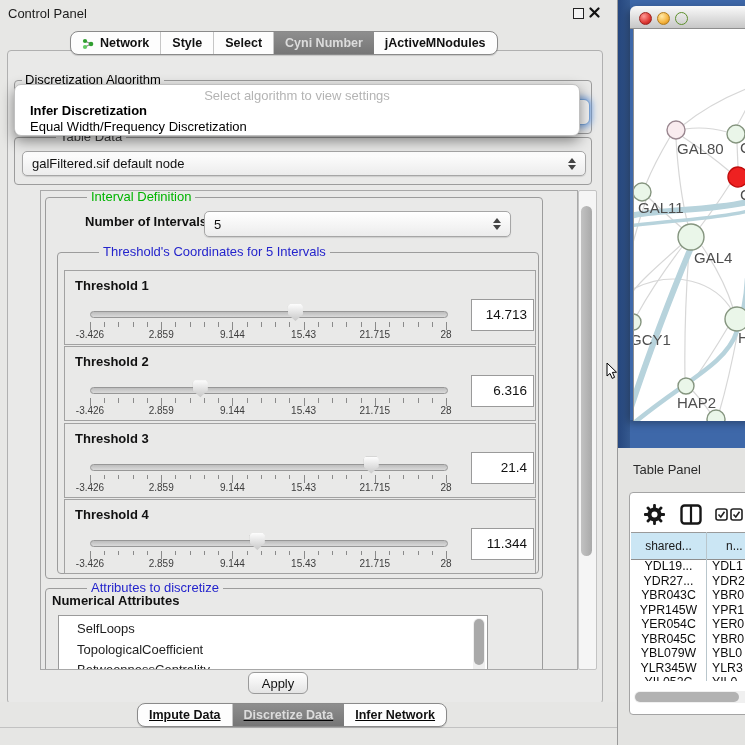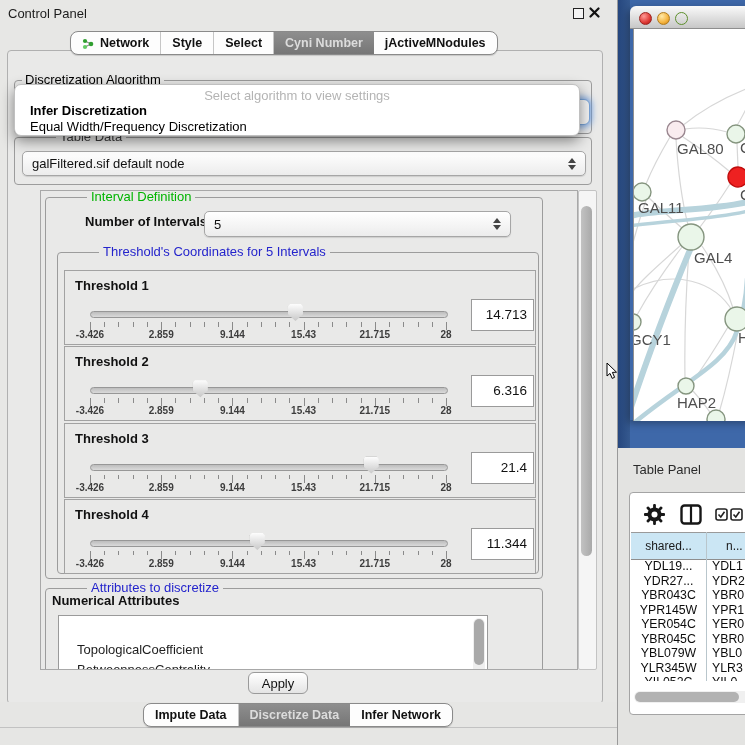--- a/index.html
+++ b/index.html
@@ -52,21 +52,21 @@
   .th-row{position:absolute;left:6px;width:470px;height:73px;border:1px solid #a2a2a2;background:#e9e9e8;}
   .th-label{position:absolute;left:10px;top:7px;font-size:13px;font-weight:bold;color:#111;}
   .track{position:absolute;left:25px;top:40px;width:356px;height:5px;border:1px solid #979797;border-radius:4px;
          background:linear-gradient(#bdbdbd,#dadada);}
   .thumb{position:absolute;top:33px;width:15px;height:17px;background:linear-gradient(#fdfdfd,#c8c8c8);
          clip-path:polygon(50% 100%,0 60%,0 14%,14% 0,86% 0,100% 14%,100% 60%);
          filter:drop-shadow(0 0 1px #777);}
   .ticks{position:absolute;left:25px;top:51px;width:356px;height:8px;}
   .tick{position:absolute;top:0;width:1px;background:#8a8a8a;}
   .ticklabels{position:absolute;left:25px;top:58px;width:356px;height:12px;}
-  .tl{position:absolute;width:64px;margin-left:-32px;text-align:center;font-size:10px;font-weight:bold;color:#3d3d3d;}
+  .tl{position:absolute;width:64px;margin-left:-32px;text-align:center;font-size:10px;font-weight:normal;color:#3d3d3d;}
   .valbox{position:absolute;left:406px;top:28px;width:55px;height:30px;background:#fff;border:1px solid #9a9a9a;
           font-size:13.5px;color:#111;text-align:right;line-height:30px;padding-right:6px;}
   
   .listbox{position:absolute;left:12px;top:26px;width:428px;height:78px;background:#fff;border:1px solid #9a9a9a;}
   .li{position:absolute;left:18px;height:20px;font-size:13px;color:#1d1d1d;line-height:20px;width:340px;}
   .lscroll{position:absolute;right:2px;top:2px;width:12px;height:72px;background:#efefef;border-radius:6px;}
   .lthumb{position:absolute;left:1px;top:1px;width:10px;height:46px;background:#a9a9a9;border-radius:5px;}
   .btn{position:absolute;background:linear-gradient(#ffffff,#e4e4e4);border:1px solid #9a9a9a;border-radius:6px;
        font-size:13px;color:#111;text-align:center;}
   .bottom-strip{left:0;top:702px;width:618px;height:43px;background:#e6e6e4;}
@@ -350,35 +350,36 @@
   </div>
       </div>
 
     <div class="group" style="left:4px;top:397px;width:496px;height:120px;">
       <span class="gtitle blue">Attributes to discretize</span>
       <div class="abs" style="left:6px;top:4px;font-size:13px;font-weight:bold;color:#111;">Numerical Attributes</div>
       <div class="listbox" id="attr-list">
         <div class="lscroll">
             <div class="lthumb"></div>
           </div>
+      <div class="li" style="top: 3px;">SelfLoops</div>
           <div class="li" style="top: 23.5px;">TopologicalCoefficient</div>
           <div class="li" style="top: 44px;">BetweennessCentrality</div>
         </div>
     </div>
   </div>
 
   <div class="abs vscroll">
       <div class="vthumb"></div>
     </div>
 
   <button class="btn" style="left:248px;top:672px;width:60px;height:22px;">Apply</button>
 
   <div class="abs bottom-strip"></div>
   <div class="abs bottom-line"></div>
-  <div class="abs segstrip" style="left:143px;top:703px;" id="bottom-tabs">
+  <div class="abs segstrip" style="left:137px;top:703px;text-decoration:underline;" id="bottom-tabs">
       <div class="seg">
         <span>Impute Data</span>
       </div>
       <div class="seg sel">
         <span>Discretize Data</span>
       </div>
       <div class="seg">
         <span>Infer Network</span>
       </div>
     </div>

